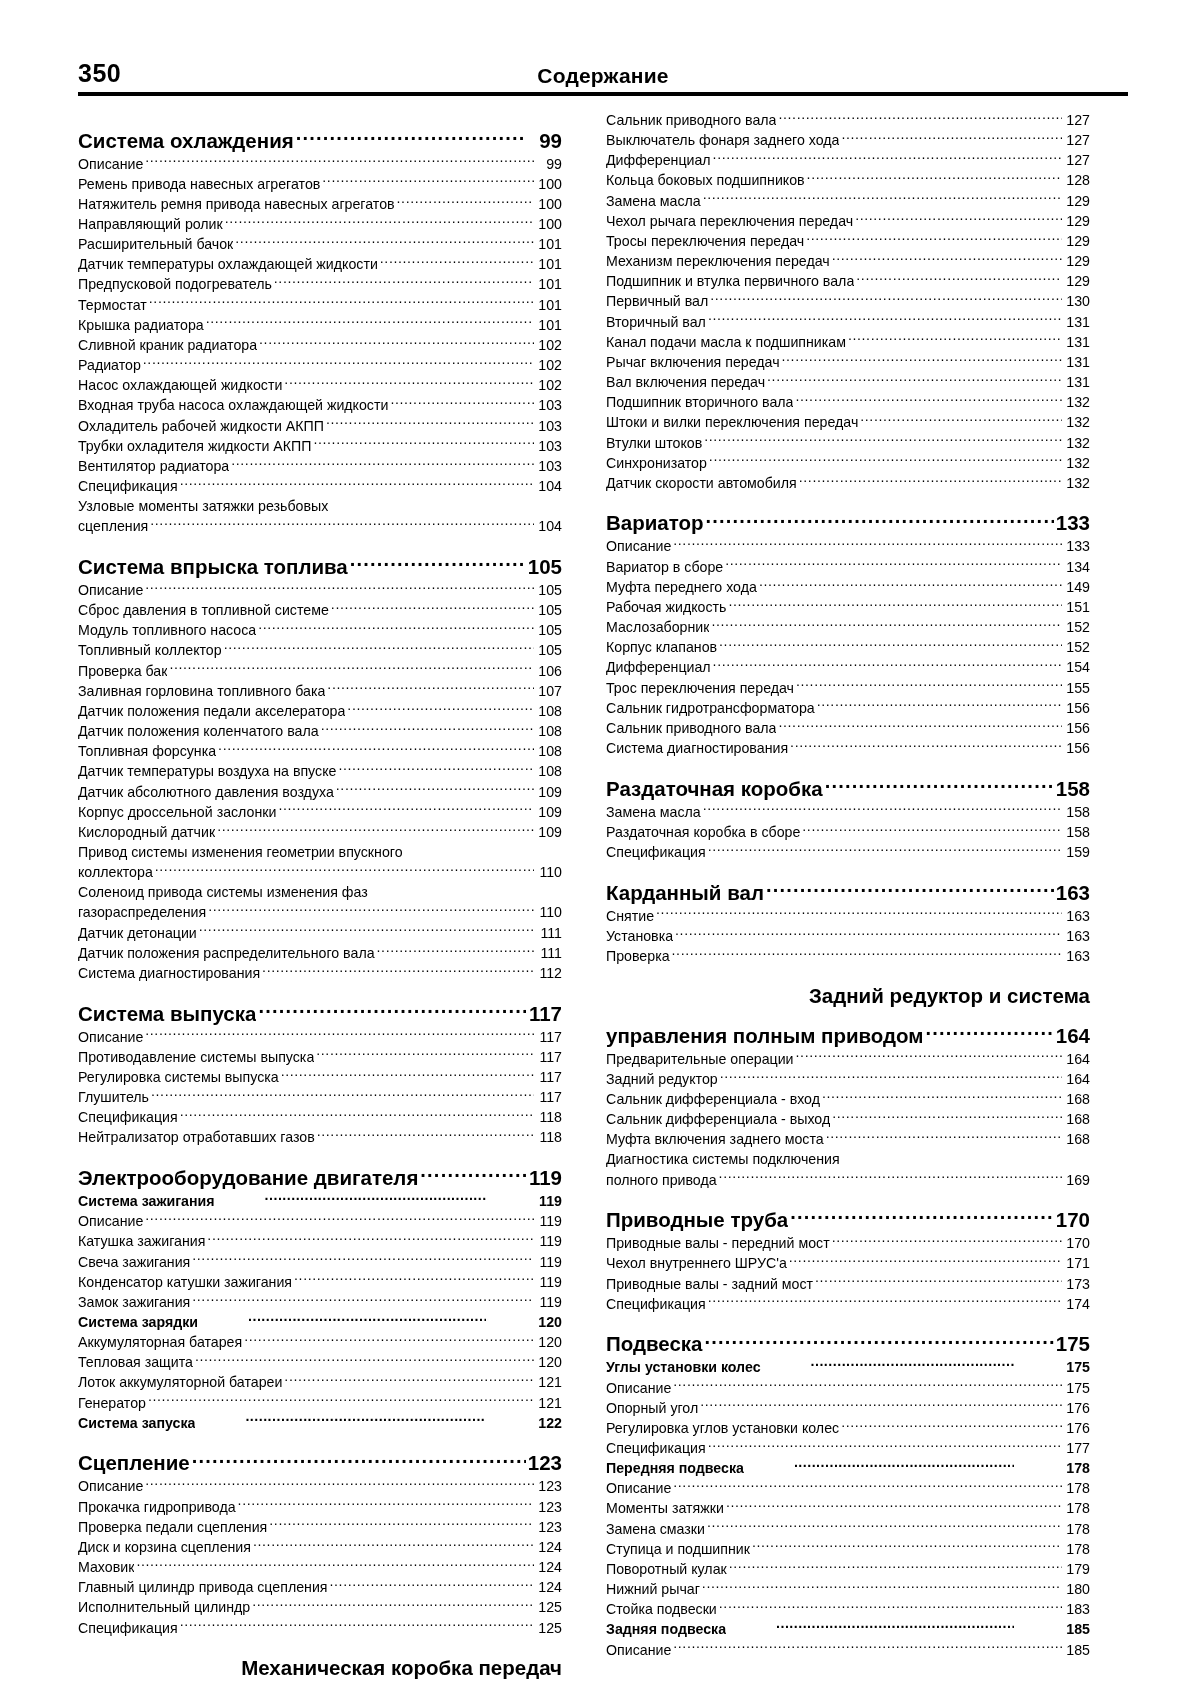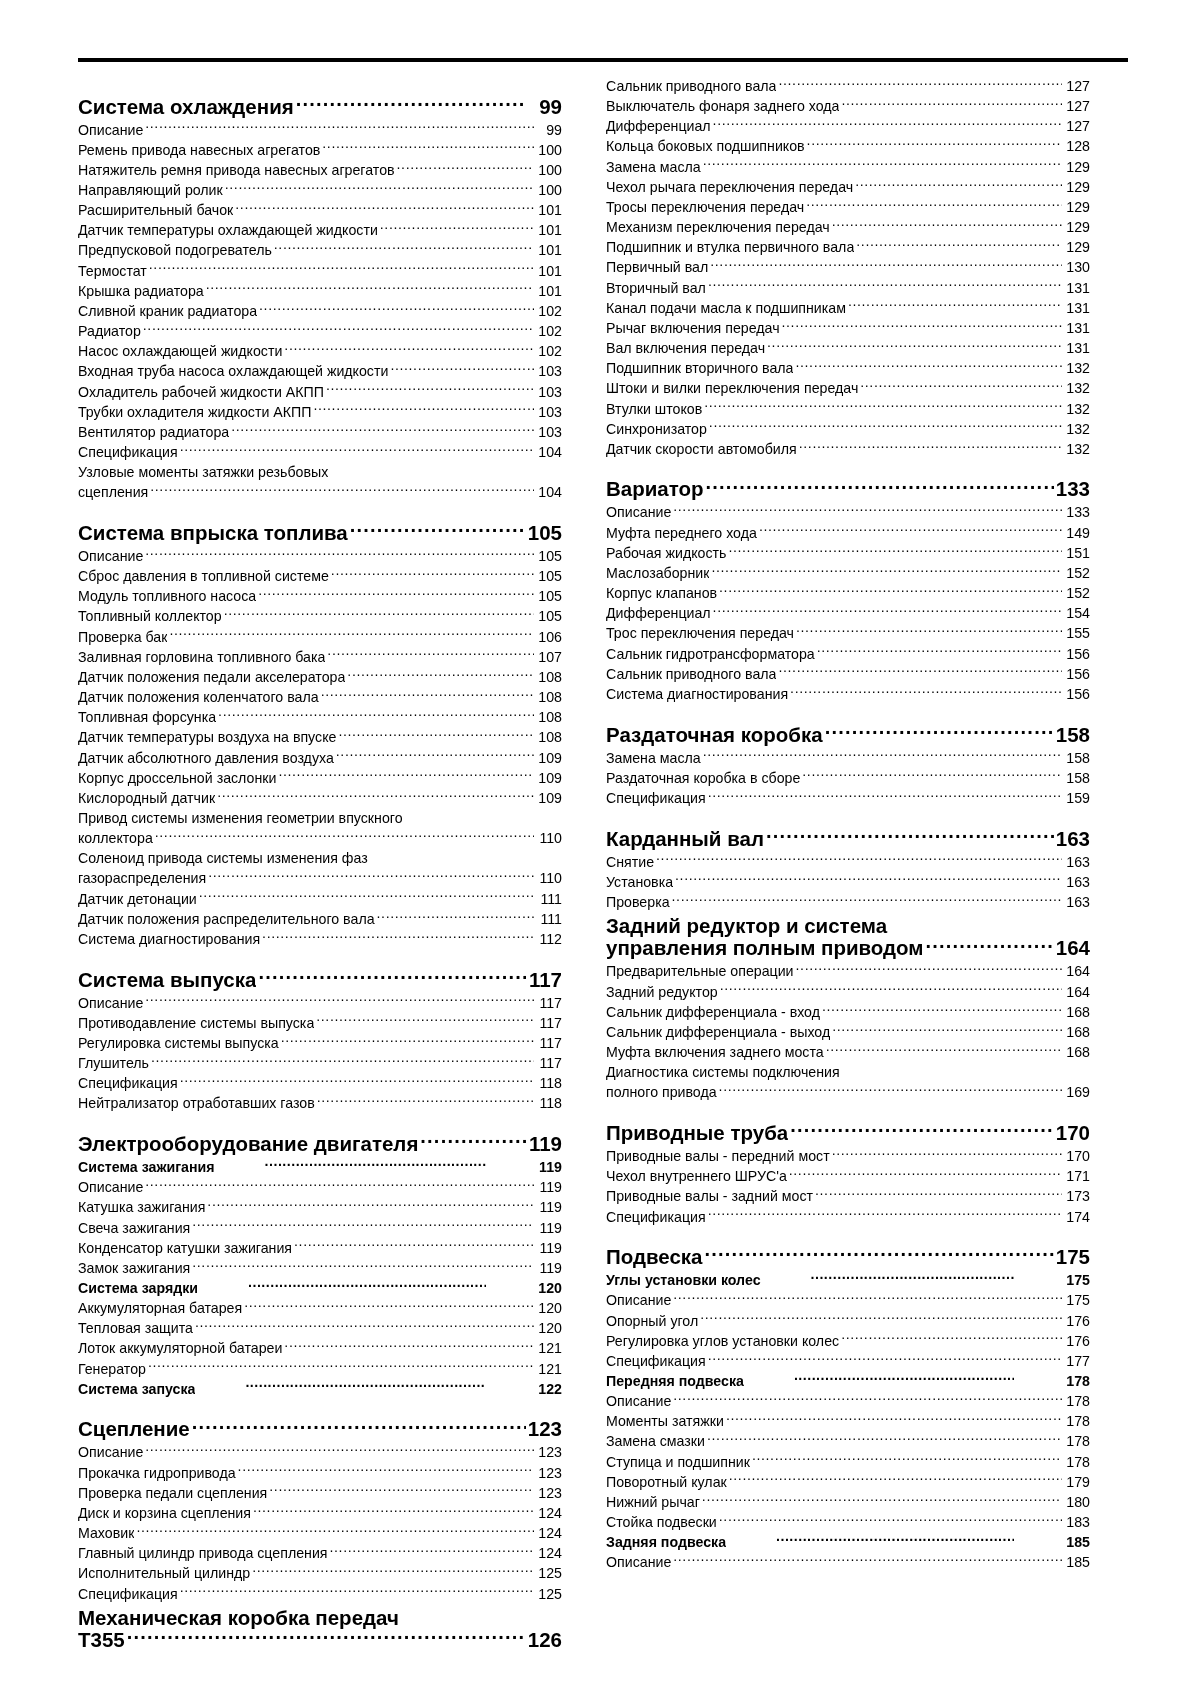--- a/index.html
+++ b/index.html
@@ -111,24 +111,25 @@
     letter-spacing: 1.2px;
     bottom: 0.12em;
   }
   .entry.chapter .page-no { min-width: 34px; }
 
   
   .chapter-cont {
     font-size: 20.5px;
     font-weight: bold;
     line-height: 1.22;
-    margin-top: 1px;
+    margin-top: 17px;
     margin-bottom: -3px;
-  }
-  .chapter-cont + .entry.chapter { margin-top: 0; }
+    text-align: right;
+  }
+  .chapter-cont + .entry.chapter { margin-top: 17px; }
 
   
   .entry.subhead {
     font-size: 14.2px;
     font-weight: bold;
     line-height: 1.42;
     gap: 48px;
   }
   .entry.subhead .leader::before { letter-spacing: 0.5px; }
 
@@ -145,20 +146,24 @@
     line-height: 1.42;
     white-space: nowrap;
   }
   .entry.wrap-start .label { flex: 0 0 auto; }
 </style>
 </head>
 <body>
 
 <div class="page">
 
+  <div class="running-head">
+    <div class="folio">350</div>
+    <div class="head-title">Содержание</div>
+  </div>
   <div class="rule"></div>
 
   <div class="columns">
     <div class="col left" id="col-left">
         <div class="entry chapter">
           <span class="label">Система охлаждения</span>
           <span class="leader"></span>
           <span class="page-no">99</span>
         </div>
         <div class="entry item">
@@ -607,20 +612,25 @@
           <span class="label">Вариатор</span>
           <span class="leader"></span>
           <span class="page-no">133</span>
         </div>
         <div class="entry item">
           <span class="label">Описание</span>
           <span class="leader"></span>
           <span class="page-no">133</span>
         </div>
         <div class="entry item">
+          <span class="label">Вариатор в сборе</span>
+          <span class="leader"></span>
+          <span class="page-no">134</span>
+        </div>
+        <div class="entry item">
           <span class="label">Муфта переднего хода</span>
           <span class="leader"></span>
           <span class="page-no">149</span>
         </div>
         <div class="entry item">
           <span class="label">Рабочая жидкость</span>
           <span class="leader"></span>
           <span class="page-no">151</span>
         </div>
         <div class="entry item">

